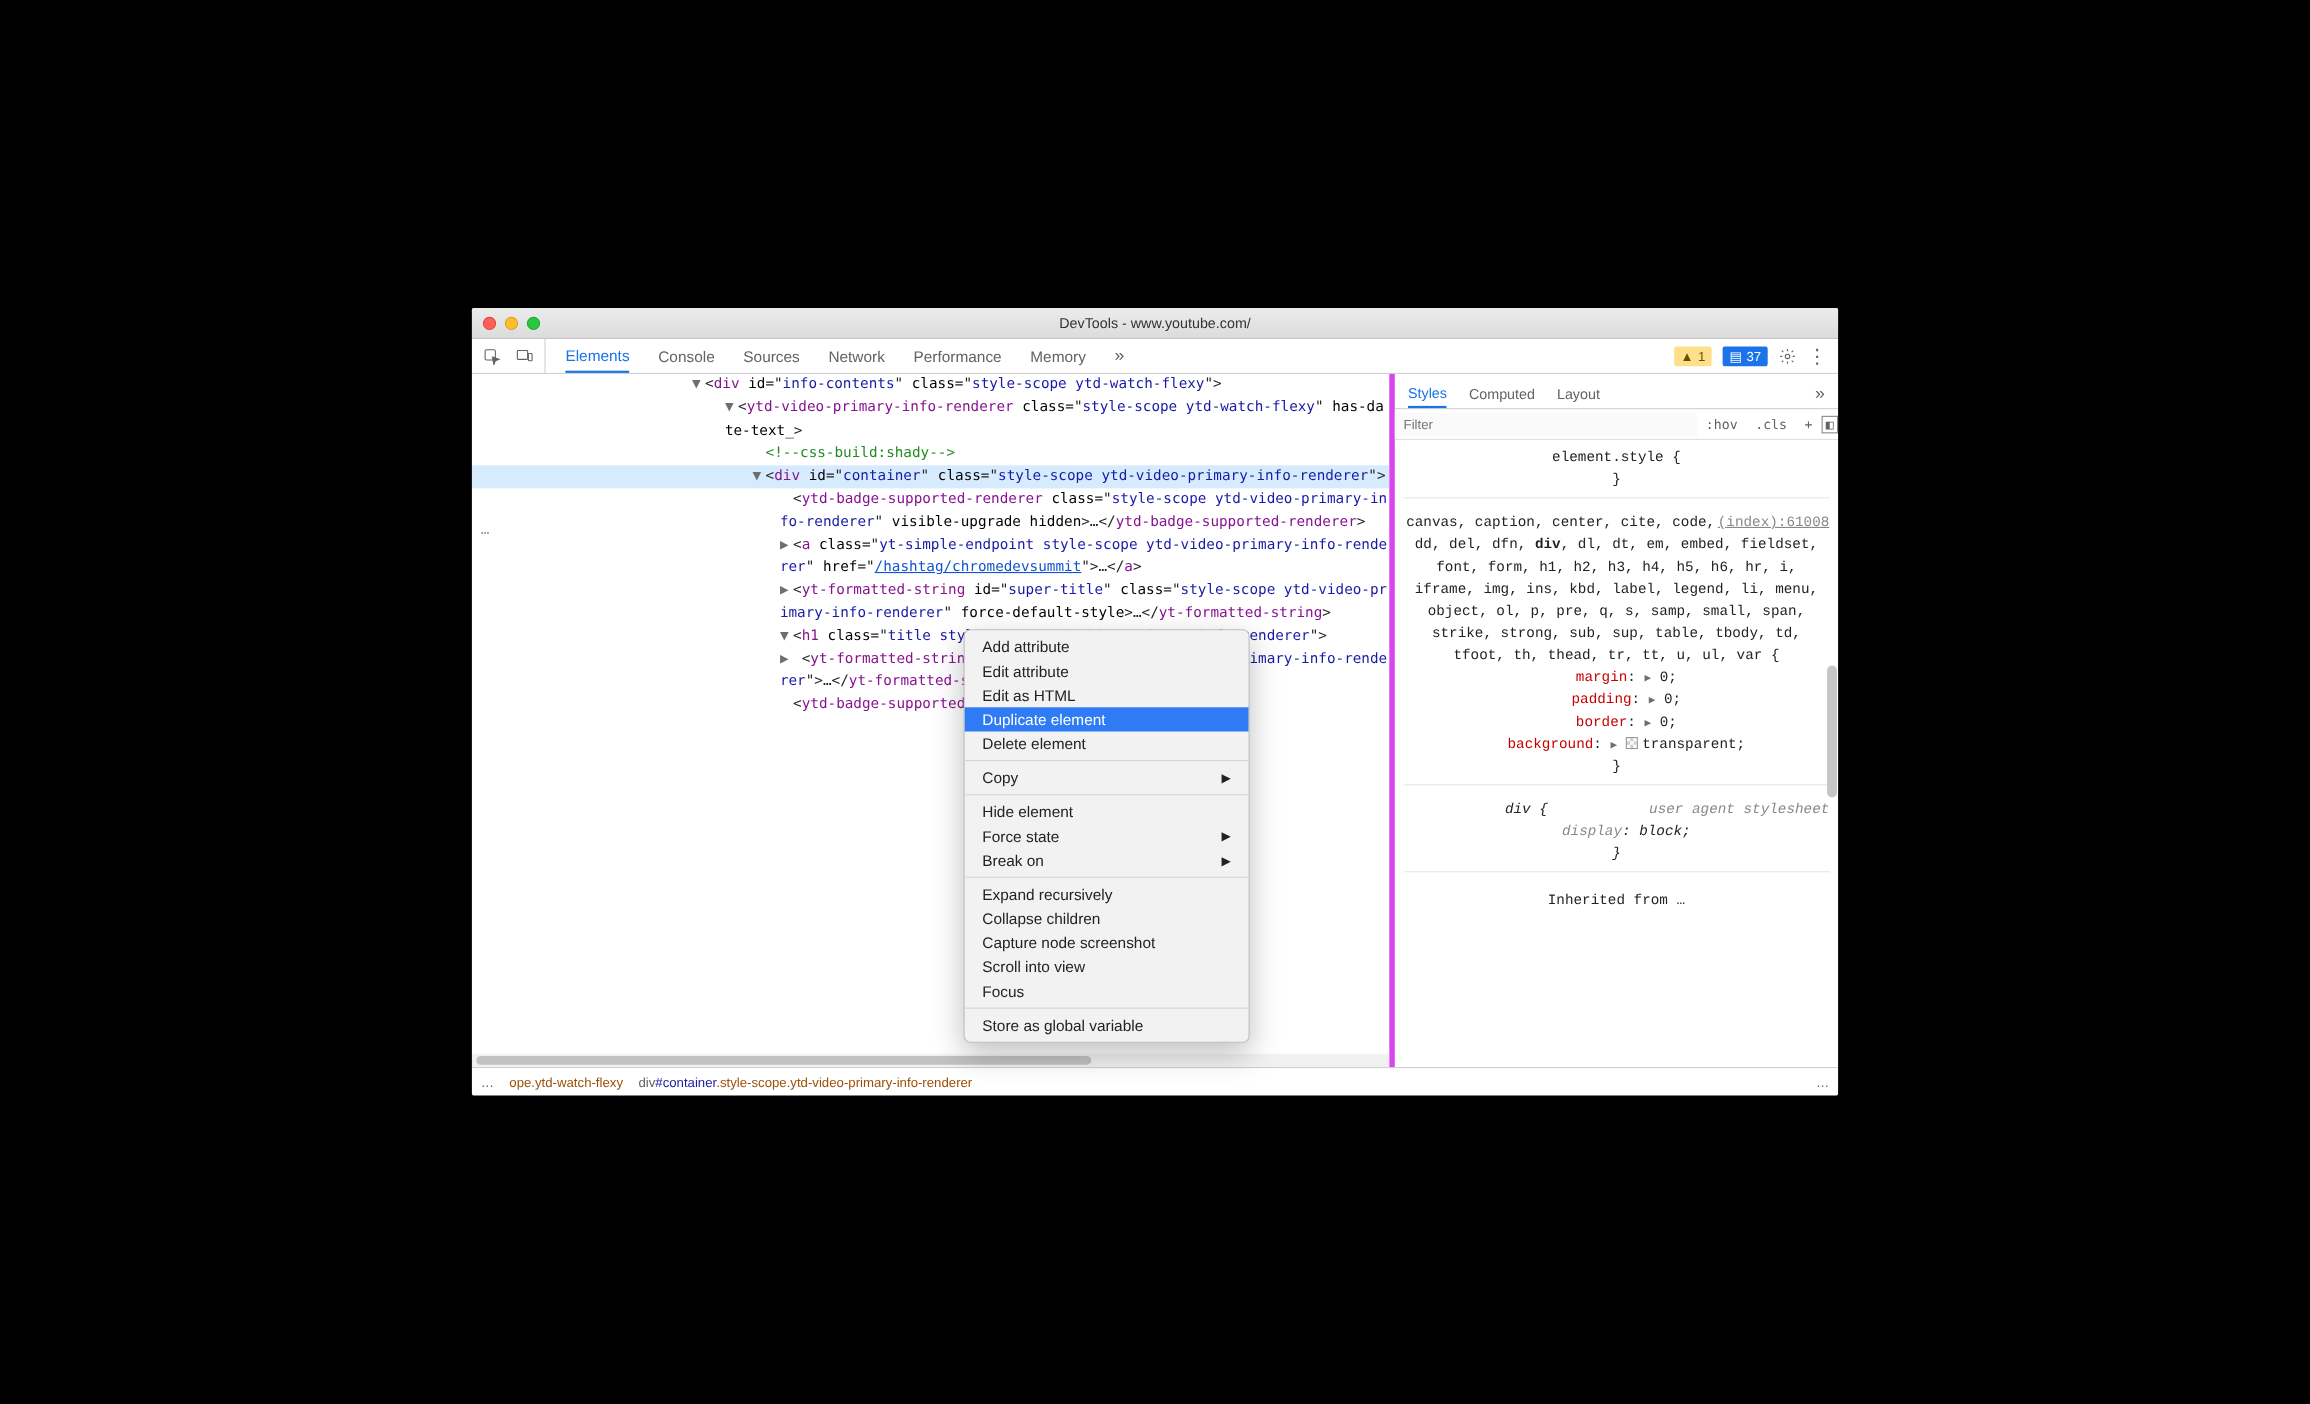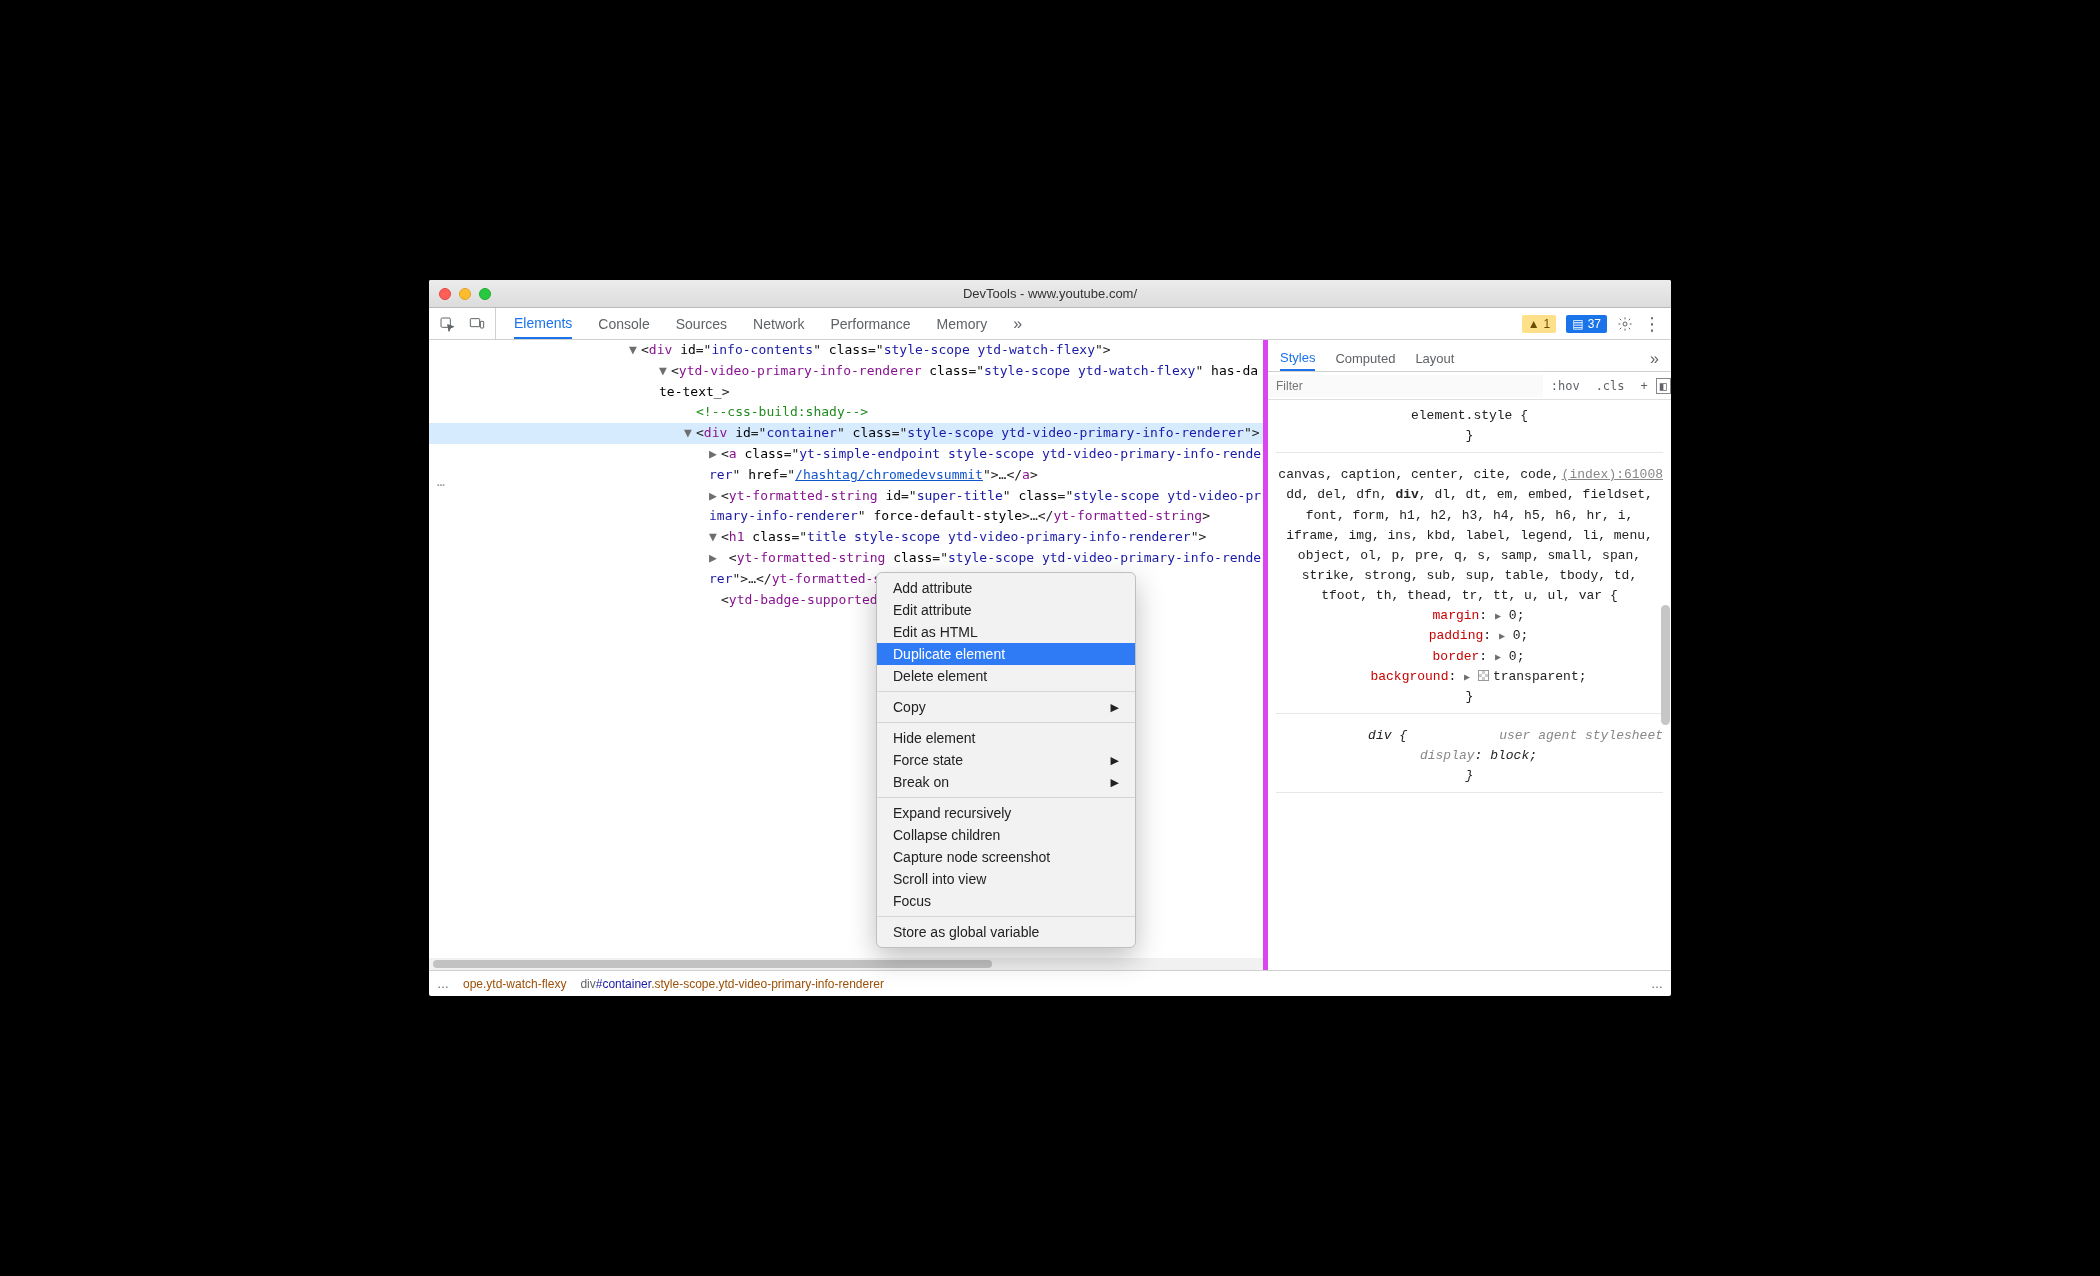--- a/index.html
+++ b/index.html
@@ -184,20 +184,21 @@
 
   <div class="content">
 
     <div class="elements">
       <div class="gutter">…</div>
       <div class="el-scroll" id="el-lines">
           <div class="row indent1"><span class="tri">▼</span>&lt;<span class="tag">div</span> <span class="attrname">id</span>="<span class="attrval">info-contents</span>" <span class="attrname">class</span>="<span class="attrval">style-scope ytd-watch-flexy</span>"&gt;</div>
           <div class="row indent2"><span class="tri">▼</span>&lt;<span class="tag">ytd-video-primary-info-renderer</span> <span class="attrname">class</span>="<span class="attrval">style-scope ytd-watch-flexy</span>" <span class="attrname">has-date-text_</span>&gt;</div>
           <div class="row indent3"><span class="tri"></span><span class="comment">&lt;!--css-build:shady--&gt;</span></div>
           <div class="row indent3 sel"><span class="tri">▼</span>&lt;<span class="tag">div</span> <span class="attrname">id</span>="<span class="attrval">container</span>" <span class="attrname">class</span>="<span class="attrval">style-scope ytd-video-primary-info-renderer</span>"&gt;</div>
+          <div class="row indent4"><span class="tri"></span>&lt;<span class="tag">ytd-badge-supported-renderer</span> <span class="attrname">class</span>="<span class="attrval">style-scope ytd-video-primary-info-renderer</span>" <span class="attrname">visible-upgrade</span> <span class="attrname">hidden</span>&gt;…&lt;/<span class="tag">ytd-badge-supported-renderer</span>&gt;</div>
           <div class="row indent4"><span class="tri">▶</span>&lt;<span class="tag">a</span> <span class="attrname">class</span>="<span class="attrval">yt-simple-endpoint style-scope ytd-video-primary-info-renderer</span>" <span class="attrname">href</span>="<span class="link">/hashtag/chromedevsummit</span>"&gt;…&lt;/<span class="tag">a</span>&gt;</div>
           <div class="row indent4"><span class="tri">▶</span>&lt;<span class="tag">yt-formatted-string</span> <span class="attrname">id</span>="<span class="attrval">super-title</span>" <span class="attrname">class</span>="<span class="attrval">style-scope ytd-video-primary-info-renderer</span>" <span class="attrname">force-default-style</span>&gt;…&lt;/<span class="tag">yt-formatted-string</span>&gt;</div>
           <div class="row indent4"><span class="tri">▼</span>&lt;<span class="tag">h1</span> <span class="attrname">class</span>="<span class="attrval">title style-scope ytd-video-primary-info-renderer</span>"&gt;</div>
           <div class="row indent4"><span class="tri">▶</span> &lt;<span class="tag">yt-formatted-string</span> <span class="attrname">class</span>="<span class="attrval">style-scope ytd-video-primary-info-renderer</span>"&gt;…&lt;/<span class="tag">yt-formatted-string</span>&gt;</div>
           <div class="row indent4"><span class="tri"></span>&lt;<span class="tag">ytd-badge-supported-renderer</span> <span class="attrname">class</span>="<span class="attrval">style-scop</span></div>
         </div>
       <div class="scrollbar-h">
           <div class="thumb"></div>
         </div>
     </div>
@@ -244,20 +245,21 @@
           <div>
             <span class="ua">user agent stylesheet</span>
             <span class="italicize">div {</span>
           </div>
           <div class="decl italicize">
             <span class="prop" style="color:#888;">display</span>: <span>block</span>;
           </div>
           <div class="italicize">}</div>
         </div>
 
+        <div class="inherited">Inherited from …</div>
       </div>
     </div>
 
     <div class="ctxmenu" id="ctx">
         <div class="ctx-item">
           <span>Add attribute</span>
         </div>
         <div class="ctx-item">
           <span>Edit attribute</span>
         </div>

